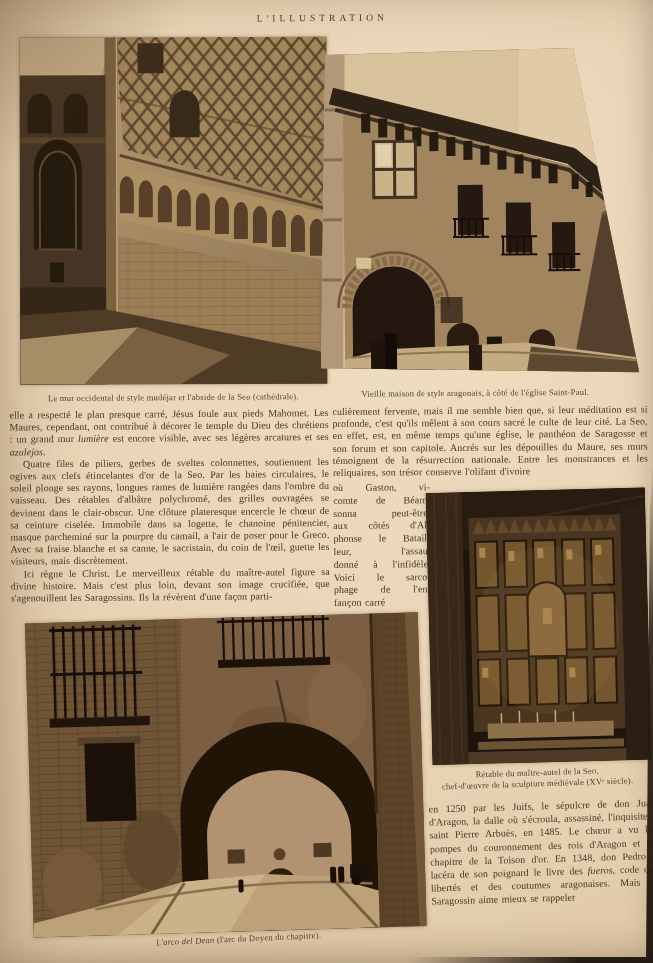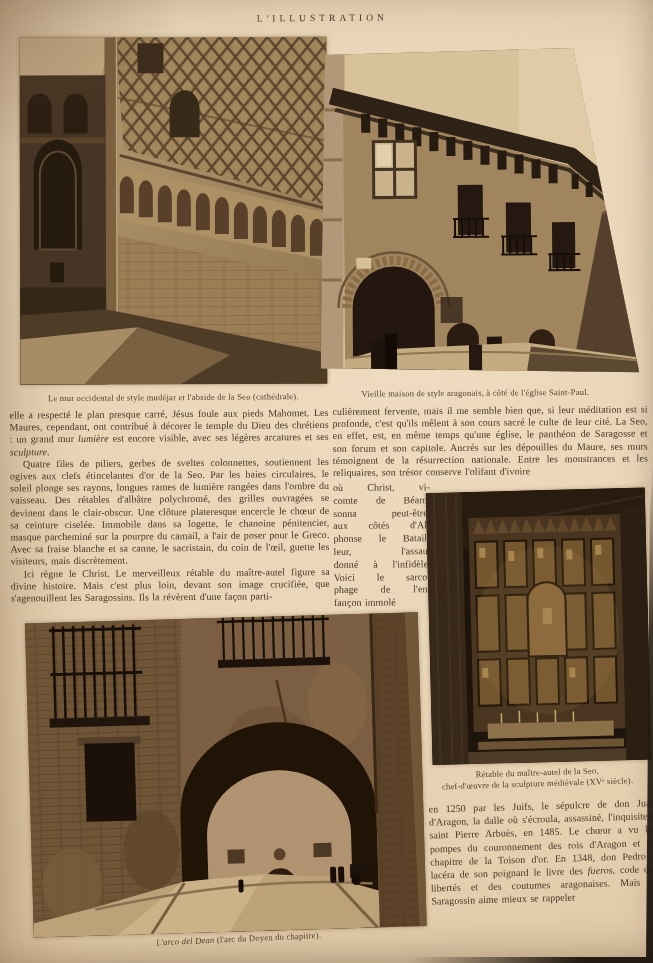--- a/index.html
+++ b/index.html
@@ -149,40 +149,40 @@
     <polygon points="205,328 318,328 318,312 210,298" fill="#4a3723" opacity=".85"></polygon>
     <path d="M30,308 Q160,296 318,313" stroke="#8f7550" stroke-width="2" fill="none"></path>
     <rect x="50" y="292" width="21" height="34" rx="3" fill="#1d130b"></rect>
     <rect x="148" y="296" width="13" height="30" fill="#241811"></rect>
     <rect x="64" y="284" width="12" height="38" fill="#120b06"></rect>
    </svg>
   </div>
   <div class="caption" id="cap-house">Vieille maison de style aragonais, à côté de l'église Saint-Paul.</div>
 
   <div class="bodytext" id="col-left">
-    <p><span>elle a respecté le plan presque carré, Jésus foule aux pieds Mahomet. Les Maures, cependant, ont contribué à décorer le temple du Dieu des chrétiens : un grand mur </span><em>lumière</em><span> est encore visible, avec ses légères arcatures et ses </span><em>sculpture</em><span>.</span></p>
+    <p><span>elle a respecté le plan presque carré, Jésus foule aux pieds Mahomet. Les Maures, cependant, ont contribué à décorer le temple du Dieu des chrétiens : un grand mur </span><em>lumière</em><span> est encore visible, avec ses légères arcatures et ses </span><em>azulejos</em><span>.</span></p>
     <p class="p-ind">Quatre files de piliers, gerbes de sveltes colonnettes, soutiennent les ogives aux clefs étincelantes d'or de la Seo. Par les baies circulaires, le soleil plonge ses rayons, longues rames de lumière rangées dans l'ombre du vaisseau. Des rétables d'albâtre polychromé, des grilles ouvragées se devinent dans le clair-obscur. Une clôture plateresque encercle le chœur de sa ceinture ciselée. Immobile dans sa logette, le chanoine pénitencier, masque parcheminé sur la pourpre du camail, a l'air de poser pour le Greco. Avec sa fraise blanche et sa canne, le sacristain, du coin de l'œil, guette les visiteurs, mais discrètement.</p>
     <p class="p-ind">Ici règne le Christ. Le merveilleux rétable du maître-autel figure sa divine histoire. Mais c'est plus loin, devant son image crucifiée, que s'agenouillent les Saragossins. Ils la révèrent d'une façon parti-</p>
   </div>
 
   <div class="bodytext" id="col-right">
     <p>culièrement fervente, mais il me semble bien que, si leur méditation est si profonde, c'est qu'ils mêlent à son cours sacré le culte de leur cité. La Seo, en effet, est, en même temps qu'une église, le panthéon de Saragosse et son forum et son capitole. Ancrés sur les dépouilles du Maure, ses murs témoignent de la résurrection nationale. Entre les monstrances et les reliquaires, son trésor conserve l'olifant d'ivoire</p>
   </div>
 
   <div class="bodytext" id="col-narrow">
-    <div class="nline">où Christ, vi-</div>
+    <div class="nline">où Gaston, vi-</div>
     <div class="nline">comte de Béarn,</div>
     <div class="nline">sonna peut-être,</div>
     <div class="nline">aux côtés d'Al-</div>
     <div class="nline">phonse le Batail-</div>
     <div class="nline">leur, l'assaut</div>
     <div class="nline">donné à l'infidèle.</div>
     <div class="nline">Voici le sarco-</div>
     <div class="nline">phage de l'en-</div>
-    <div class="nline last">fançon immolé</div>
+    <div class="nline last">fançon carré</div>
   </div>
 
   <div class="photo" id="photo-retable">
    <svg viewBox="0 0 219 272" preserveAspectRatio="none">
     <rect width="219" height="272" fill="#1d140c"></rect>
     <rect x="0" y="0" width="36" height="272" fill="#37281a"></rect>
     <path d="M8,0 V272 M20,0 V272 M30,0 V272" stroke="#503b26" stroke-width="2" opacity=".5"></path>
     <polygon points="36,0 219,0 219,34 36,58" fill="#281c10"></polygon>
     <path d="M50,52 L219,22 M44,38 L219,8" stroke="#3e2d1b" stroke-width="3" opacity=".7"></path>
     <rect x="42" y="26" width="152" height="214" fill="#4a3620"></rect>

